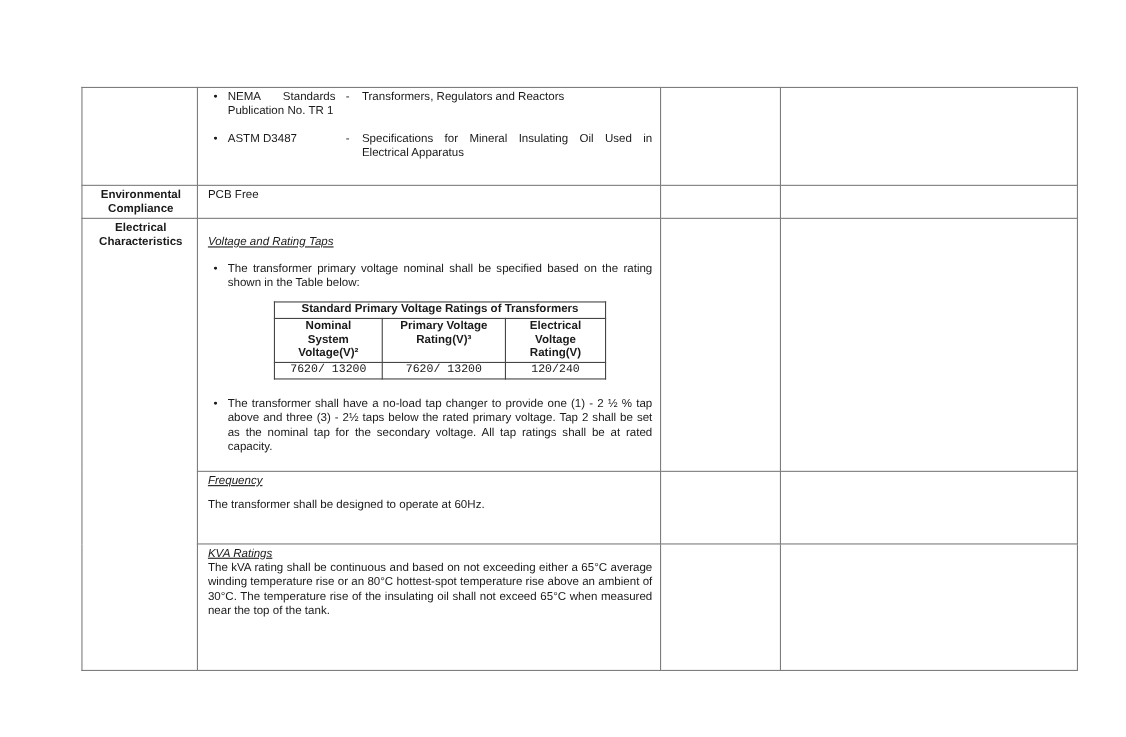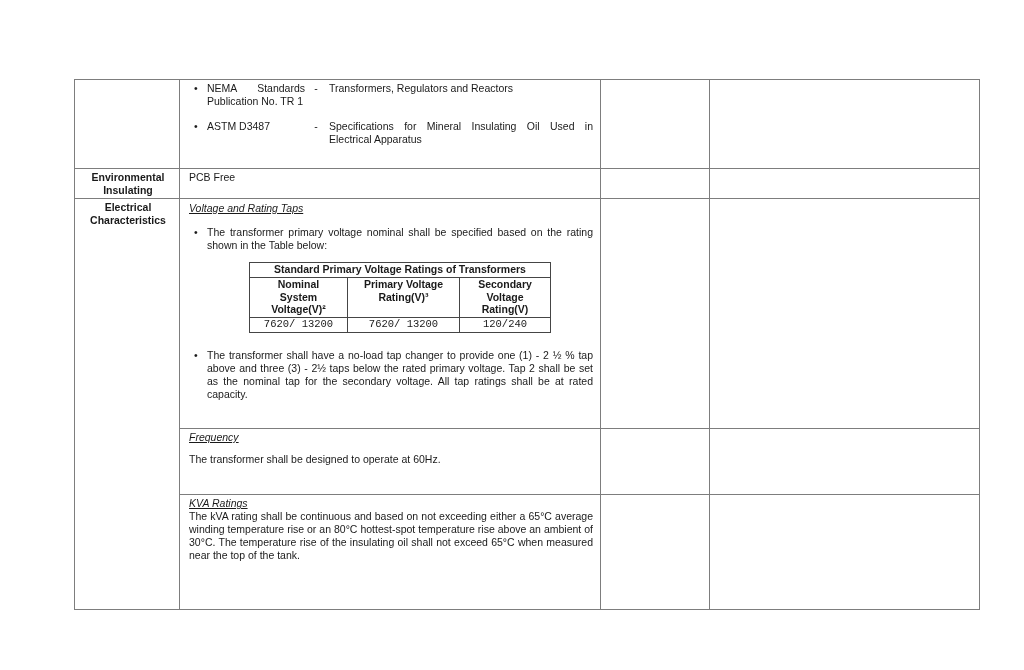--- a/index.html
+++ b/index.html
@@ -43,21 +43,21 @@
   
   .std{position:relative;padding-left:18px;display:flex;align-items:flex-start;}
   .std .name{flex:none;width:98px;text-align:justify;}
   .std .dash{flex:none;width:10px;margin-left:6px;margin-right:8px;text-align:center;}
   .std .desc{flex:1;text-align:justify;}
   .std-gap{margin-top:12px;}
   td.std-cell{padding-top:3px;}
 
   
   .heading{font-style:italic;text-decoration:underline;}
-  .v-heading{margin-top:1px;}
+  .v-heading{margin-top:13px;}
   .intro{margin-top:11px;}
   .tap{margin-top:16px;}
 
   table.ratings{
     margin:10px 0 0 60px;width:301px;
     border-collapse:collapse;table-layout:fixed;border-radius:11px;
   }
   table.ratings td{
     border:1px solid var(--inner);
     text-align:center;vertical-align:top;
@@ -98,21 +98,21 @@
           <div class="name">ASTM D3487</div>
           <div class="dash">-</div>
           <div class="desc">Specifications for Mineral Insulating Oil Used in Electrical Apparatus</div>
         </div>
       </td>
       <td></td>
       <td></td>
     </tr>
 
     <tr class="r2">
-      <td class="label-cell">Environmental Insulating</td>
+      <td class="label-cell">Environmental Compliance</td>
       <td>PCB Free</td>
       <td></td>
       <td></td>
     </tr>
 
     <tr class="r3">
       <td class="label-cell" rowspan="3">Electrical Characteristics</td>
       <td>
         <div class="heading v-heading">Voltage and Rating Taps</div>
         <div class="b just intro">
@@ -127,21 +127,21 @@
           <tbody>
                 <tr>
             <td colspan="3" class="rt-title">Standard Primary Voltage Ratings of Transformers</td>
           </tr>
           <tr>
             <td class="rt-h">Nominal
 System
 Voltage(V)²</td>
             <td class="rt-h">Primary Voltage
 Rating(V)³</td>
-            <td class="rt-h">Secondary
+            <td class="rt-h">Electrical
 Voltage
 Rating(V)</td>
           </tr>
           <tr>
             <td class="rt-v">7620/ 13200</td>
             <td class="rt-v">7620/ 13200</td>
             <td class="rt-v">120/240</td>
           </tr>
         </tbody>
             </table>

